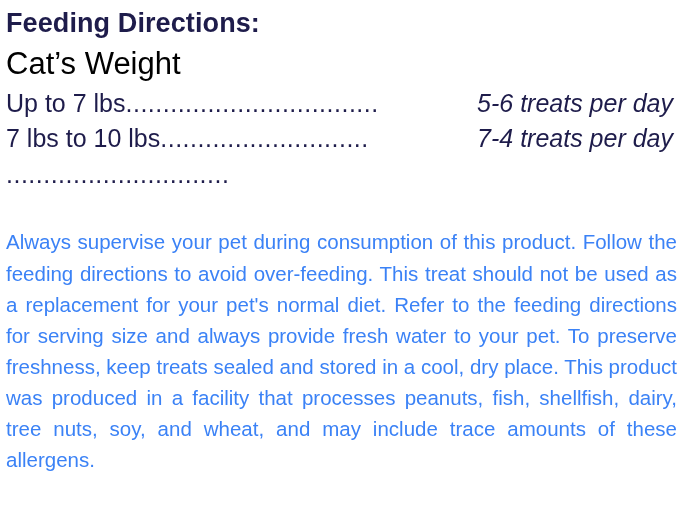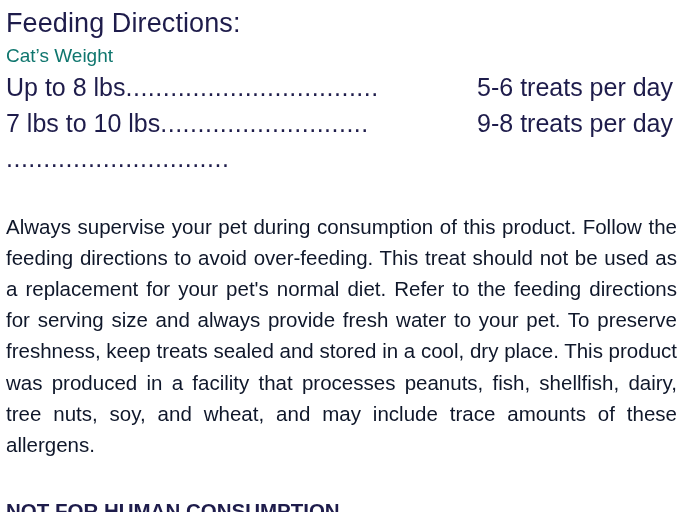--- a/index.html
+++ b/index.html
@@ -16,32 +16,32 @@
   }
   .page {
     position: relative;
     width: 679px;
     height: 512px;
     box-sizing: border-box;
     padding: 6px 6px 0 6px;
   }
   .heading {
     font-size: 27px;
-    font-weight: normal;
+    font-weight: bold;
     letter-spacing: 0.1px;
     line-height: 1.28;
     margin: 0 0 3px 0;
     color: #1e1c4b;
   }
   .subheading {
-    font-size: 19px;
+    font-size: 31px;
     font-weight: normal;
     line-height: 1.3;
     margin: 0 0 2px 0;
-    color: #0f766e;
+    color: #000000;
   }
   .feed-table {
     margin: 0 0 0 0;
   }
   .feed-row {
     display: flex;
     align-items: baseline;
     font-size: 25px;
     line-height: 1.42;
     color: #1e1c4b;
@@ -53,28 +53,29 @@
   .feed-dots {
     flex: 1 1 auto;
     overflow: hidden;
     white-space: nowrap;
     letter-spacing: 0.5px;
     margin: 0 0px;
     color: #1e1c4b;
   }
   .feed-value {
     flex: 0 0 auto;
+    font-style: italic;
   }
   .body-block {
     margin-top: 34px;
     font-size: 20.5px;
     line-height: 1.52;
     text-align: justify;
     text-justify: inter-word;
-    color: #0f172a;
+    color: #3b82f6;
     width: 671px;
   }
   .body-block p {
     margin: 0;
     text-align: justify;
   }
   .body-block p:after {
     content: "";
     display: inline-block;
     width: 100%;
@@ -92,29 +93,29 @@
 
 <div class="page">
 
   <h1 class="heading">Feeding Directions:</h1>
 
   <div class="subheading">Cat’s Weight</div>
 
   <div class="feed-table">
 
     <div class="feed-row">
-      <span class="feed-label">Up to 8 lbs</span>
+      <span class="feed-label">Up to 7 lbs</span>
       <span class="feed-dots">..................................</span>
       <span class="feed-value">5-6 treats per day</span>
     </div>
 
     <div class="feed-row">
       <span class="feed-label">7 lbs to 10 lbs</span>
       <span class="feed-dots">............................</span>
-      <span class="feed-value">9-8 treats per day</span>
+      <span class="feed-value">7-4 treats per day</span>
     </div>
 
     <div class="feed-row">
       <span class="feed-dots">..............................</span>
     </div>
 
   </div>
 
   <div class="body-block">
     <p>Always supervise your pet during consumption of this product. Follow the feeding directions to avoid over-feeding. This treat should not be used as a replacement for your pet's normal diet. Refer to the feeding directions for serving size and always provide fresh water to your pet. To preserve freshness, keep treats sealed and stored in a cool, dry place. This product was produced in a facility that processes peanuts, fish, shellfish, dairy, tree nuts, soy, and wheat, and may include trace amounts of these allergens.</p>

